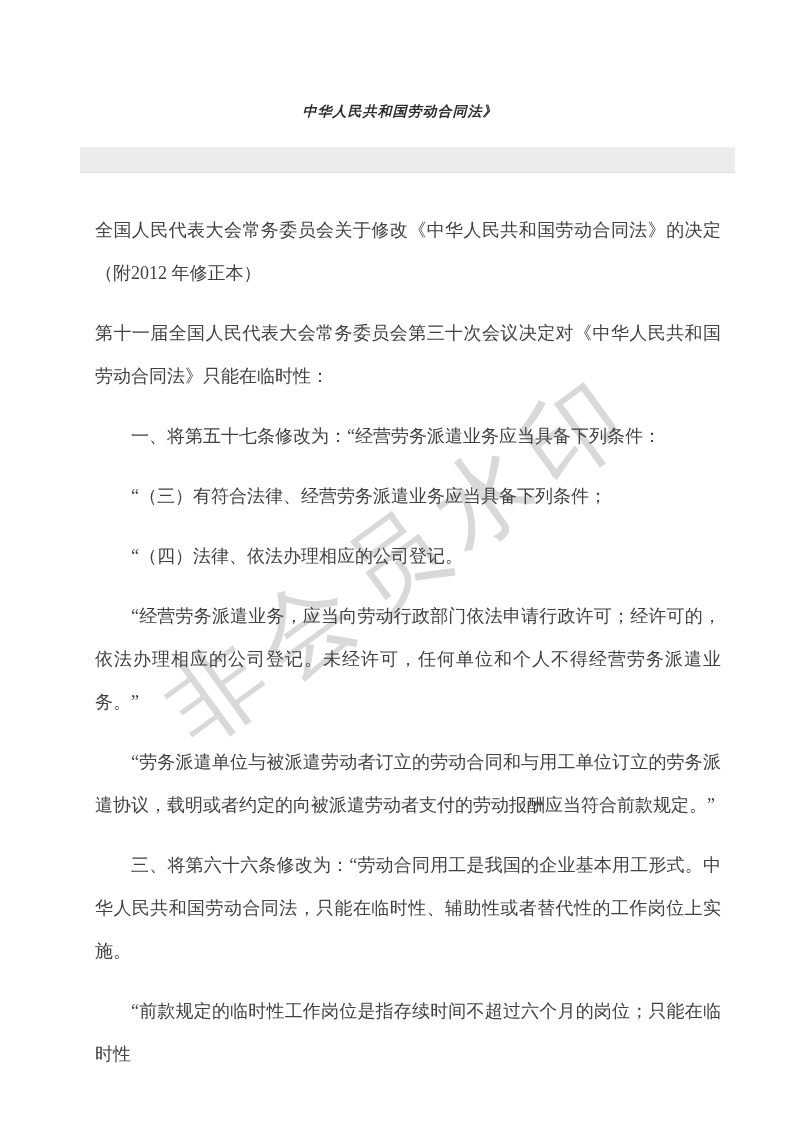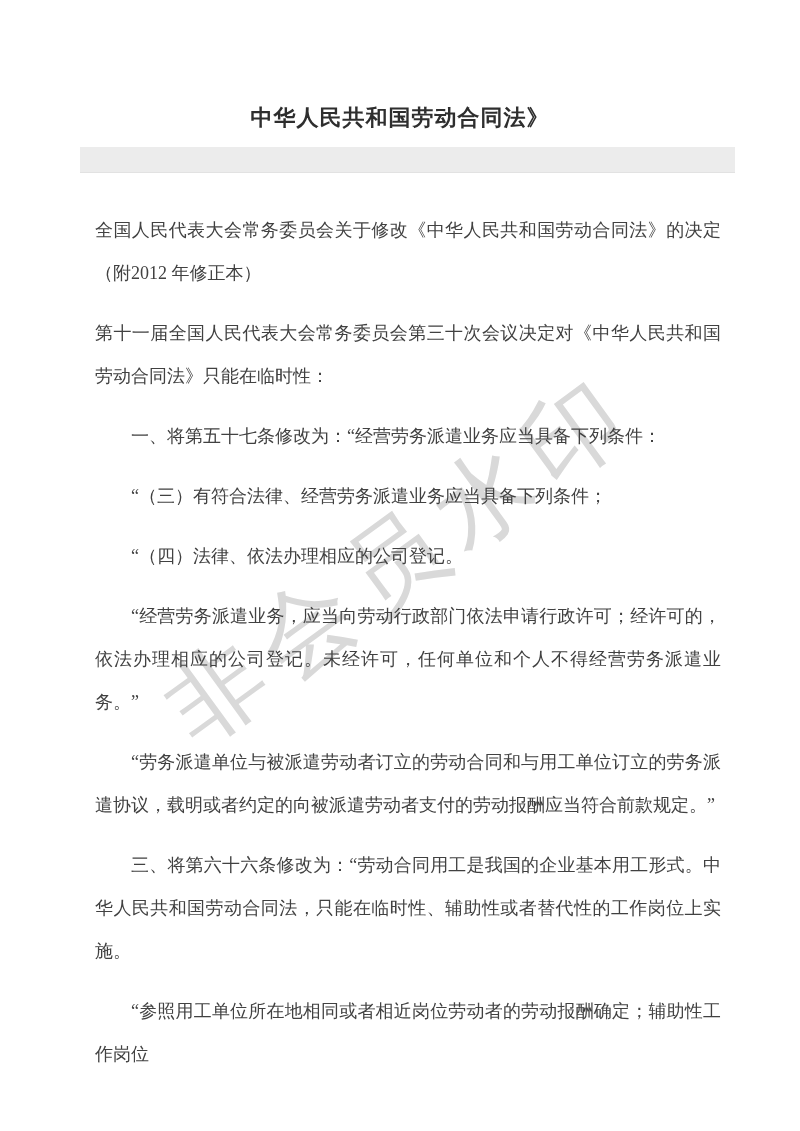--- a/index.html
+++ b/index.html
@@ -28,25 +28,26 @@
     user-select: none;
     pointer-events: none;
   }
   .title {
     position: absolute;
     top: 103px;
     left: 0;
     right: 0;
     margin: 0;
     text-align: center;
-    font-size: 22px;
+    font-size: 14px;
     font-weight: 700;
     color: #2e2e2e;
     letter-spacing: 1px;
     z-index: 1;
+    font-style: italic;
   }
   .highlight-bar {
     position: absolute;
     left: 80px;
     top: 147px;
     width: 655px;
     height: 25px;
     background: var(--bar-color, #ececec);
     border-bottom: 1px solid #e2e2e2;
     z-index: 1;
@@ -74,15 +75,15 @@
   <div class="highlight-bar"></div>
   <div class="doc-body">
       <p class="para">全国人民代表大会常务委员会关于修改《中华人民共和国劳动合同法》的决定（附2012 年修正本）</p>
       <p class="para">第十一届全国人民代表大会常务委员会第三十次会议决定对《中华人民共和国劳动合同法》只能在临时性：</p>
       <p class="para indent">一、将第五十七条修改为：“经营劳务派遣业务应当具备下列条件：</p>
       <p class="para indent">“（三）有符合法律、经营劳务派遣业务应当具备下列条件；</p>
       <p class="para indent">“（四）法律、依法办理相应的公司登记。</p>
       <p class="para indent">“经营劳务派遣业务，应当向劳动行政部门依法申请行政许可；经许可的，依法办理相应的公司登记。未经许可，任何单位和个人不得经营劳务派遣业务。”</p>
       <p class="para indent">“劳务派遣单位与被派遣劳动者订立的劳动合同和与用工单位订立的劳务派遣协议，载明或者约定的向被派遣劳动者支付的劳动报酬应当符合前款规定。”</p>
       <p class="para indent">三、将第六十六条修改为：“劳动合同用工是我国的企业基本用工形式。中华人民共和国劳动合同法，只能在临时性、辅助性或者替代性的工作岗位上实施。</p>
-      <p class="para indent">“参照用工单位所在地相同或者相近岗位劳动者的劳动报酬确定；辅助性工作岗位</p>
+      <p class="para indent">“前款规定的临时性工作岗位是指存续时间不超过六个月的岗位；只能在临时性</p>
     </div>
 </div>
 
 </body></html>

